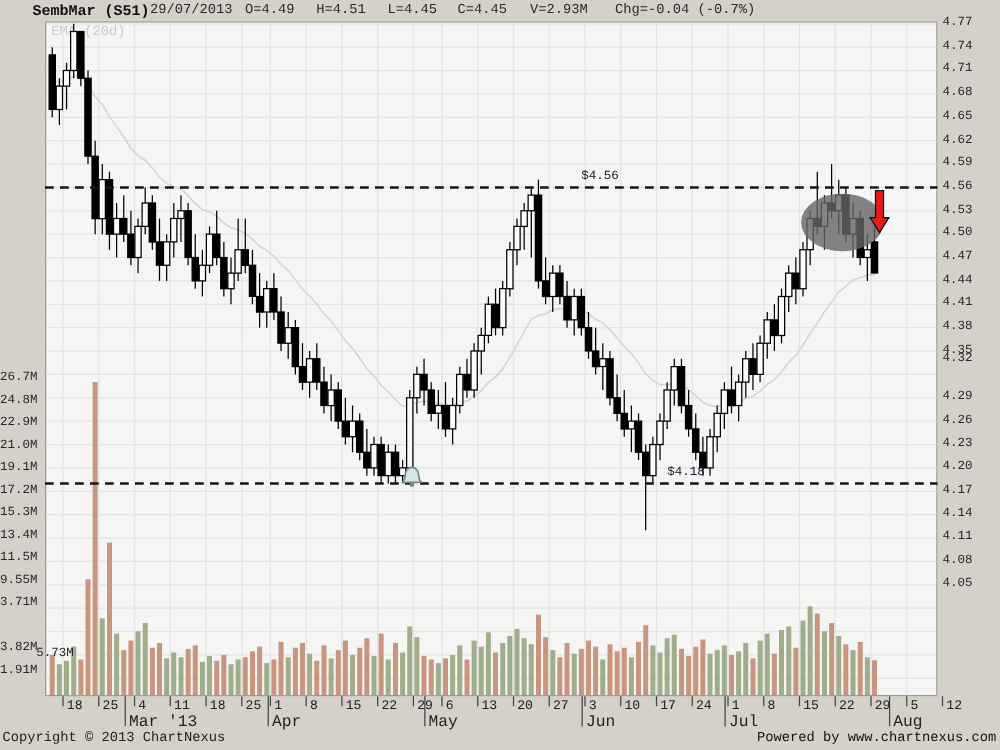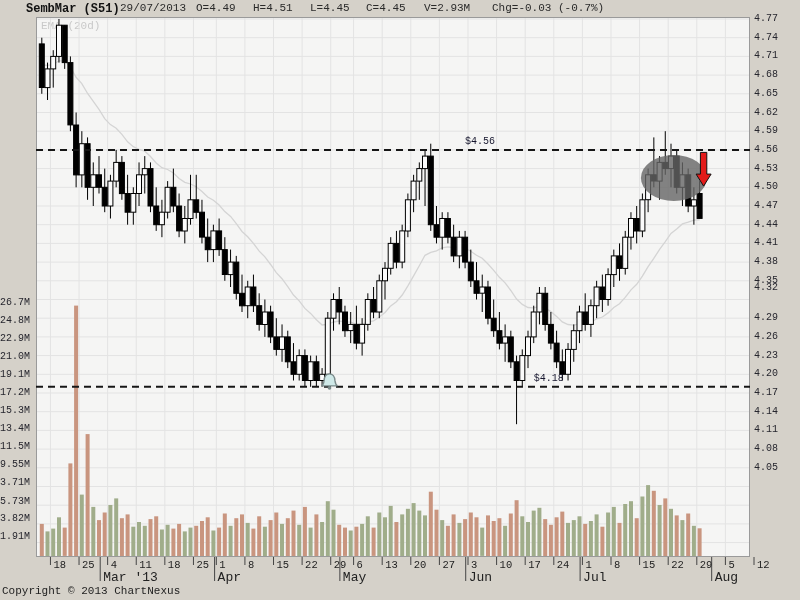--- a/index.html
+++ b/index.html
@@ -24,21 +24,21 @@
 
 <div id="app">
 
   <div class="hdr" id="symbol" style="left:26px">SembMar (S51)</div>
   <div class="hdr" style="left:120px">29/07/2013</div>
   <div class="hdr" style="left:196px">O=4.49</div>
   <div class="hdr" style="left:253px">H=4.51</div>
   <div class="hdr" style="left:310px">L=4.45</div>
   <div class="hdr" style="left:366px">C=4.45</div>
   <div class="hdr" style="left:424px">V=2.93M</div>
-  <div class="hdr" style="left:492px">Chg=-0.03 (-0.7%)</div>
+  <div class="hdr" style="left:492px">Chg=-0.04 (-0.7%)</div>
 
   <div id="plot-frame"></div>
   <div id="ema-label">EMA (20d)</div>
 
   <svg id="chart-svg" width="800" height="600">
       <line x1="37" y1="19" x2="749" y2="19" stroke="#e3e3e3" stroke-width="1"></line>
       <line x1="37" y1="37.7" x2="749" y2="37.7" stroke="#e3e3e3" stroke-width="1"></line>
       <line x1="37" y1="56.400000000000006" x2="749" y2="56.400000000000006" stroke="#e3e3e3" stroke-width="1"></line>
       <line x1="37" y1="75.10000000000001" x2="749" y2="75.10000000000001" stroke="#e3e3e3" stroke-width="1"></line>
       <line x1="37" y1="93.80000000000001" x2="749" y2="93.80000000000001" stroke="#e3e3e3" stroke-width="1"></line>
@@ -511,21 +511,21 @@
       <div class="vol-label" style="left: 0px; top: 315.14px;">24.8M</div>
       <div class="vol-label" style="left: 0px; top: 333.095px;">22.9M</div>
       <div class="vol-label" style="left: 0px; top: 351.05px;">21.0M</div>
       <div class="vol-label" style="left: 0px; top: 369.005px;">19.1M</div>
       <div class="vol-label" style="left: 0px; top: 386.96px;">17.2M</div>
       <div class="vol-label" style="left: 0px; top: 404.915px;">15.3M</div>
       <div class="vol-label" style="left: 0px; top: 422.87px;">13.4M</div>
       <div class="vol-label" style="left: 0px; top: 440.825px;">11.5M</div>
       <div class="vol-label" style="left: 0px; top: 459.252px;">9.55M</div>
       <div class="vol-label" style="left: 0px; top: 477.302px;">3.71M</div>
-      <div class="vol-label" style="left: 0px; top: 496px;">5.73M</div>
+      <div class="vol-label" style="left: 0px; top: 518px; padding-left: 29px;">5.73M</div>
       <div class="vol-label" style="left: 0px; top: 513.401px;">3.82M</div>
       <div class="vol-label" style="left: 0px; top: 531.451px;">1.91M</div>
       <div class="tick-label" style="left: 53.44px; top: 559px;">18</div>
       <div class="tick-label" style="left: 82.04px; top: 559px;">25</div>
       <div class="tick-label" style="left: 110.64px; top: 559px;">4</div>
       <div class="tick-label" style="left: 139.24px; top: 559px;">11</div>
       <div class="tick-label" style="left: 167.84px; top: 559px;">18</div>
       <div class="tick-label" style="left: 196.44px; top: 559px;">25</div>
       <div class="tick-label" style="left: 219.32px; top: 559px;">1</div>
       <div class="tick-label" style="left: 247.92px; top: 559px;">8</div>
@@ -551,13 +551,14 @@
       <div class="month-label" style="left: 217.604px; top: 571.5px;">Apr</div>
       <div class="month-label" style="left: 342.872px; top: 571.5px;">May</div>
       <div class="month-label" style="left: 468.712px; top: 571.5px;">Jun</div>
       <div class="month-label" style="left: 583.112px; top: 571.5px;">Jul</div>
       <div class="month-label" style="left: 714.672px; top: 571.5px;">Aug</div>
       <div class="sr-label" style="left: 465.08px; top: 135.9px;">$4.56</div>
       <div class="sr-label" style="left: 533.72px; top: 372.767px;">$4.18</div>
     </div>
 
   <div id="copyright">Copyright © 2013 ChartNexus</div>
+  <div id="powered">Powered by www.chartnexus.com</div>
 </div>
 
 </body></html>

